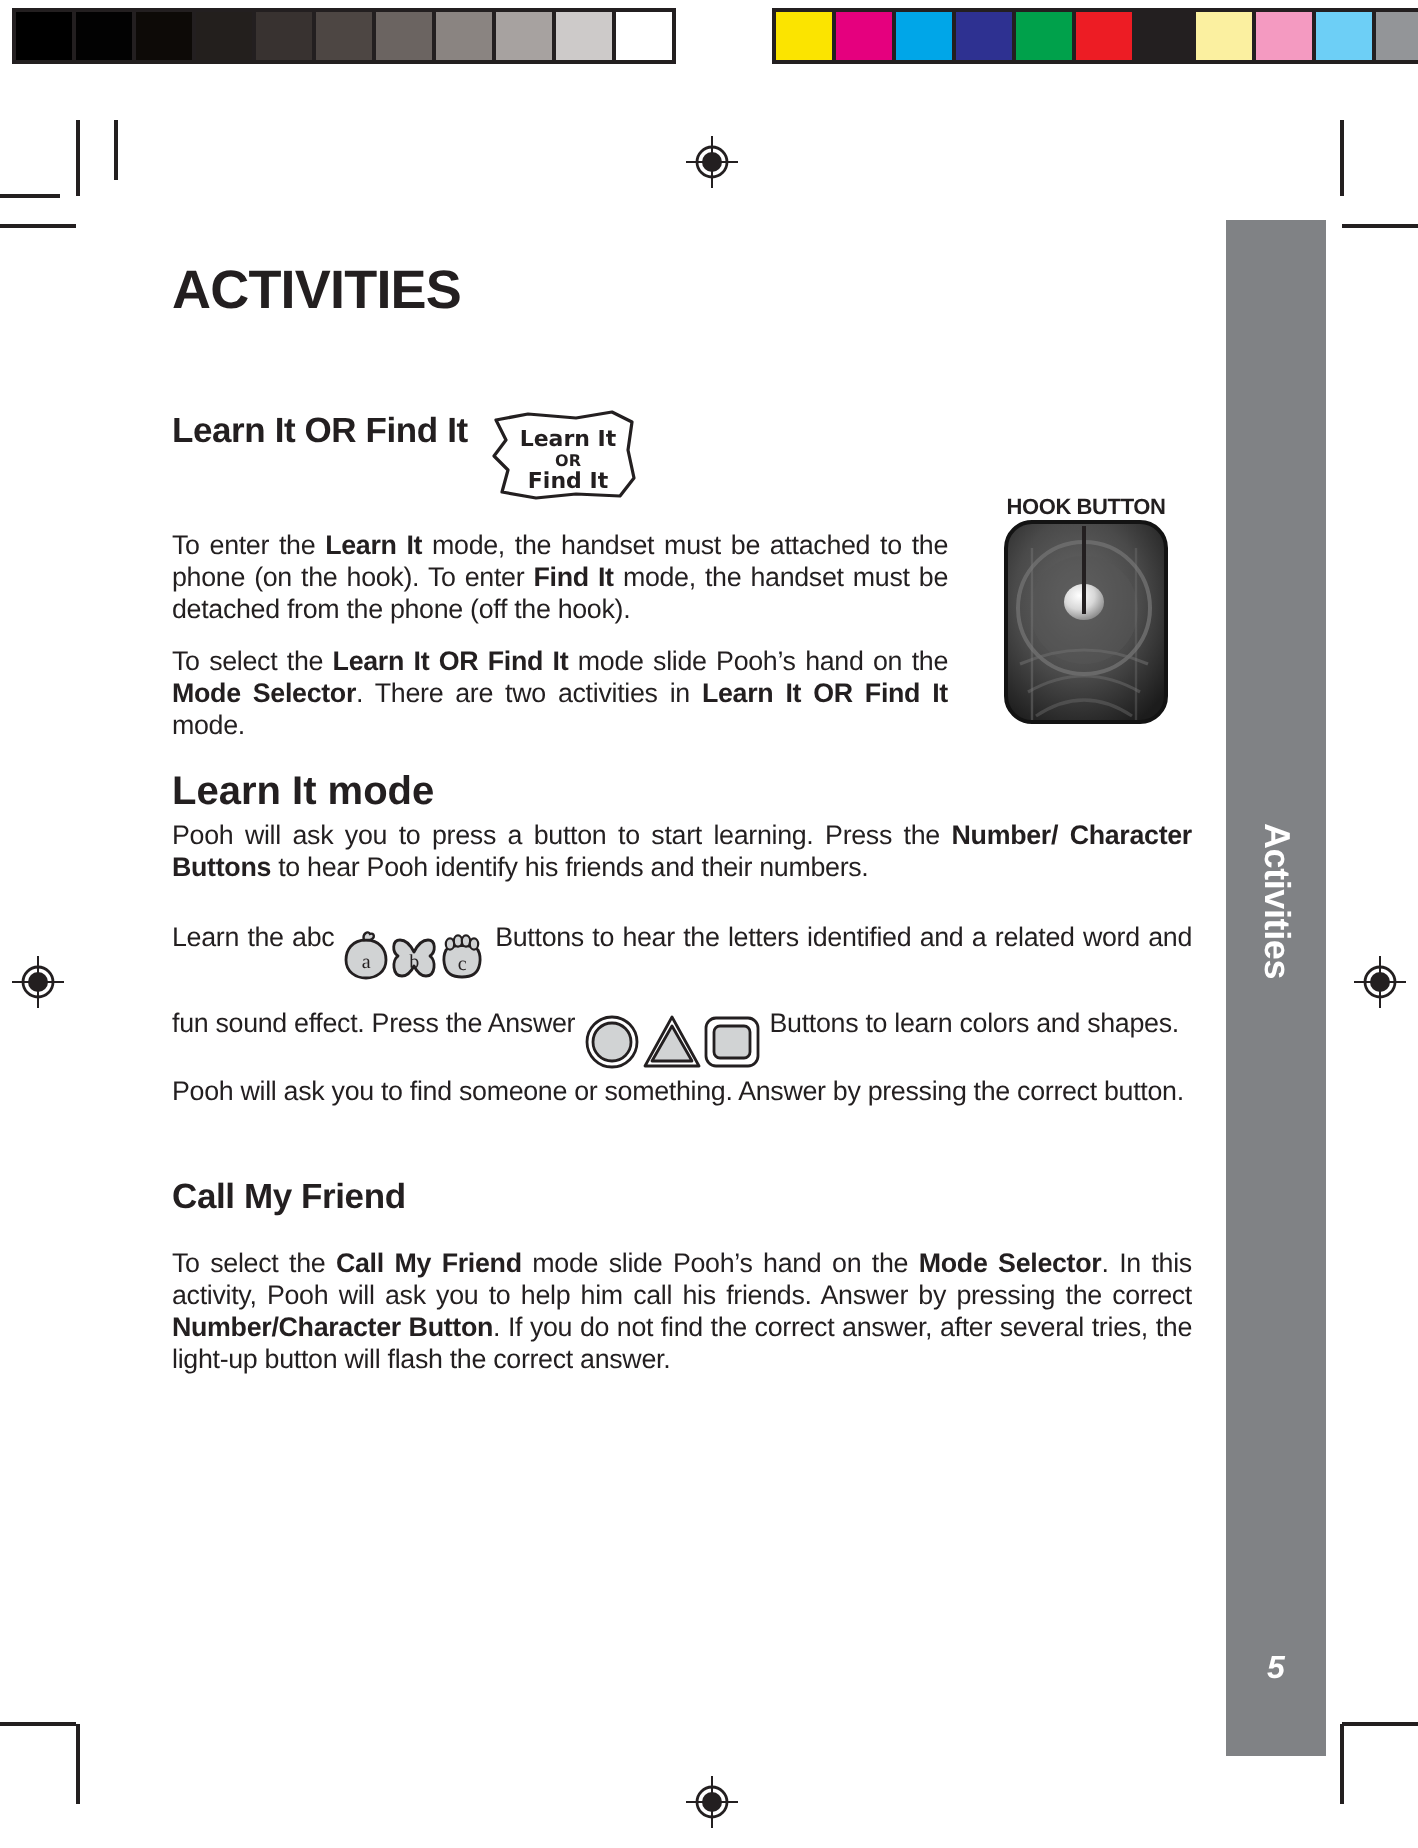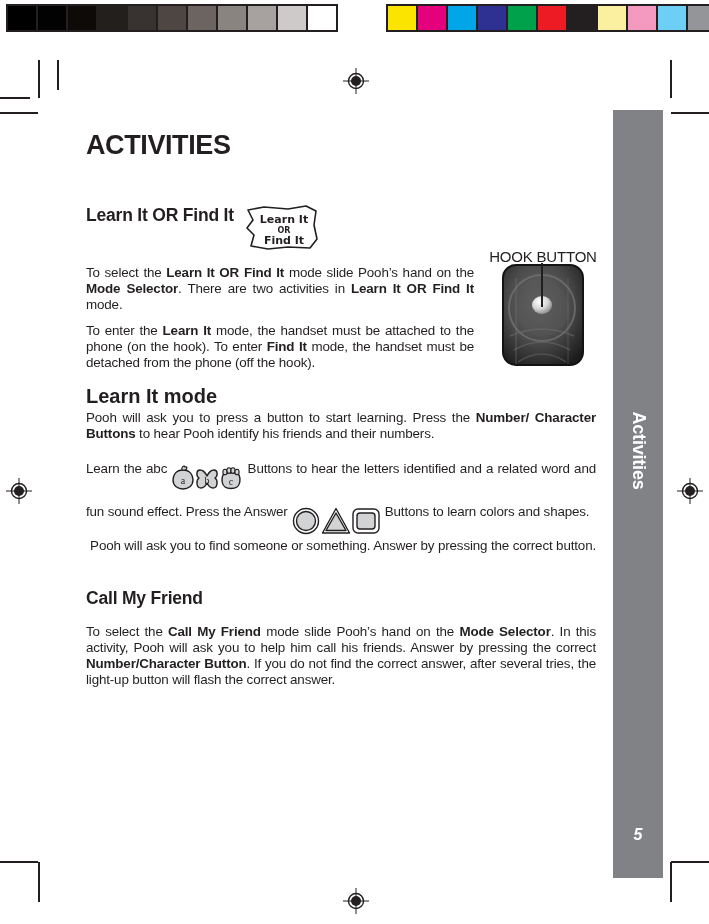--- a/index.html
+++ b/index.html
@@ -97,21 +97,21 @@
   }
 
   p.body {
     font-size: 13.4px;
     line-height: 16.2px;
     margin: 0 0 9px 0;
     text-align: justify;
     color: #231f20;
     letter-spacing: -0.15px;
   }
-  p.body.last { text-align: right; }
+  p.body.last { text-align: left; }
   p.body b { font-weight: bold; }
 
   h3.sub {
     font-size: 20px;
     font-weight: bold;
     margin: 12px 0 0 0;
     line-height: 1.3;
     color: #231f20;
   }
   h3.sub + p.body { margin-top: 1px; }
@@ -134,22 +134,22 @@
 
   
   .hook-callout {
     position: absolute;
     left: 484px;
     top: 249px;
     width: 118px;
     text-align: center;
   }
   .hook-label {
-    font-size: 15px;
-    font-weight: normal;
+    font-size: 11px;
+    font-weight: bold;
     letter-spacing: -0.2px;
     color: #231f20;
     line-height: 1;
     margin-bottom: 0;
   }
   .hook-photo {
     margin: 0 auto;
     width: 82px; height: 102px;
   }
   .hook-photo svg { display: block; }
@@ -274,22 +274,22 @@
       <div class="sticker">
         <svg width="76" height="46" viewBox="0 0 76 46">
           <path d="M4 5 L20 2 L44 4 L62 1 L72 6 L70 20 L73 34 L66 43 L44 42 L24 44 L7 41 L10 30 L3 23 L9 15 Z" fill="#ffffff" stroke="#231f20" stroke-width="1.6" stroke-linejoin="round"></path>
           <text class="lbl" x="40" y="18" font-size="11">Learn It</text>
           <text class="lbl" x="40" y="28" font-size="8">OR</text>
           <text class="lbl" x="40" y="39" font-size="11">Find It</text>
         </svg>
       </div>
     </div>
 
+    <p class="body" id="p-lf-2" style="width:388px;"><span>To enter the </span><b>Learn It</b><span> mode, the handset must be attached to the phone (on the hook).  To enter </span><b>Find It</b><span> mode, the handset must be detached from the phone  (off the hook).</span></p>
     <p class="body" id="p-lf-1" style="width:388px;"><span>To select the </span><b>Learn It OR Find It</b><span> mode slide Pooh’s hand on the </span><b>Mode Selector</b><span>.  There are two activities in </span><b>Learn It OR Find It</b><span> mode.</span></p>
-    <p class="body" id="p-lf-2" style="width:388px;"><span>To enter the </span><b>Learn It</b><span> mode, the handset must be attached to the phone (on the hook).  To enter </span><b>Find It</b><span> mode, the handset must be detached from the phone  (off the hook).</span></p>
 
     <h3 class="sub">Learn It mode</h3>
     <p class="body" id="p-learn"><span>Pooh will ask you to press a button to start learning. Press the </span><b>Number/ Character Buttons</b><span> to hear Pooh identify his friends and their numbers.</span></p>
 
     <div class="inline-flow" id="p-icons"><span>Learn the </span><b>abc</b><span> </span><span class="ico-grp"><svg width="24" height="26" viewBox="0 0 24 26">
             <path d="M12 5 C5 5 2 10 2 15 C2 21 7 24 12 24 C17 24 22 21 22 15 C22 10 19 5 12 5 Z" fill="#d1d3d4" stroke="#231f20" stroke-width="1.4" stroke-linejoin="round"></path>
             <path d="M11 5 C10 2 13 0 14 2 C16 1 17 4 14 5 Z" fill="#d1d3d4" stroke="#231f20" stroke-width="1.2"></path>
             <text x="12" y="19" text-anchor="middle" font-size="10" font-family="&quot;Liberation Serif&quot;, serif" fill="#231f20">a</text>
           </svg></span><span class="ico-grp"><svg width="24" height="26" viewBox="0 0 24 26">
             <path d="M5 5 C1 5 1 11 4 13 C1 15 1 23 6 23 C9 23 11 20 12 18 C13 20 15 23 18 23 C23 23 23 15 20 13 C23 11 23 5 19 5 C15 5 13 9 12 11 C11 9 9 5 5 5 Z" fill="#d1d3d4" stroke="#231f20" stroke-width="1.4" stroke-linejoin="round"></path>

